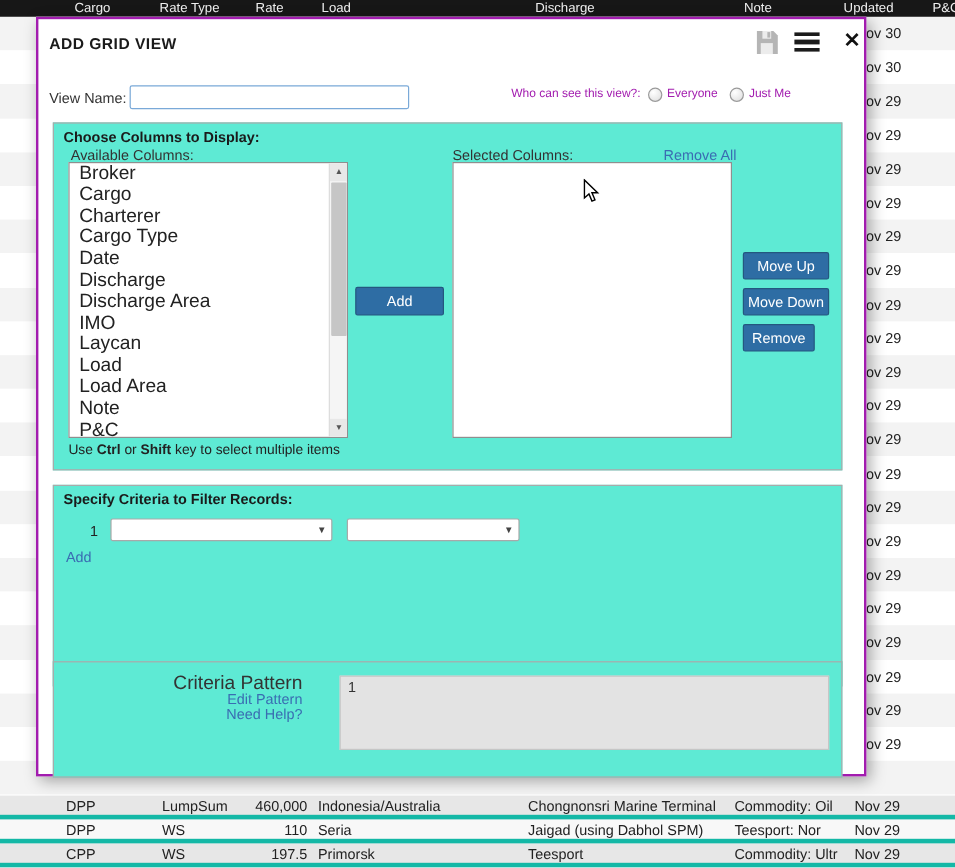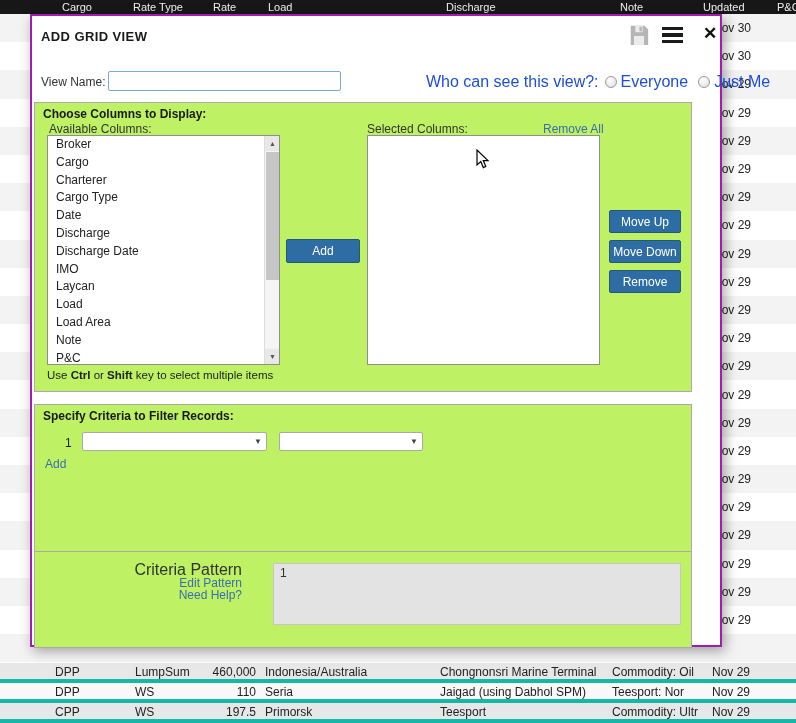--- a/index.html
+++ b/index.html
@@ -42,45 +42,45 @@
   .modal{position:absolute;left:30px;top:14px;width:692px;height:633px;background:#fff;border:2px solid #a21caf;box-shadow:3px 4px 12px rgba(0,0,0,.35);z-index:5}
   .m-title{position:absolute;left:9px;top:13px;font-size:13px;font-weight:bold;letter-spacing:.4px;color:#1a1a1a}
   .icon-save{position:absolute;left:596px;top:8px;width:22px;height:22px;cursor:pointer}
   .icon-menu{position:absolute;left:630px;top:11px;width:21px;height:16px;display:flex;flex-direction:column;justify-content:space-between;cursor:pointer}
   .icon-menu i{display:block;height:3.2px;background:#1b1b1b}
   .icon-close{position:absolute;left:671px;top:7px;font-size:17px;font-weight:bold;color:#101010;cursor:pointer}
 
   .vn-label{position:absolute;left:9px;top:59px;font-size:12px;color:#333}
   .vn-input{position:absolute;left:76px;top:55px;width:233px;height:20px;border:1px solid var(--input-blue,#7aa9d8);border-radius:2px;font:12px "Liberation Sans",sans-serif;padding:0 4px;outline:none}
 
-  .vis{position:absolute;left:394px;top:57px;display:flex;align-items:center;font-size:16px;color:#1d4ed8;white-space:nowrap}
+  .vis{position:absolute;left:394px;top:57px;display:flex;align-items:flex-start;font-size:10px;color:#a21caf;white-space:nowrap}
   .vis-q{margin-right:6px}
   .radio{width:12px;height:12px;border-radius:50%;border:1px solid #9a9a9a;background:radial-gradient(circle at 35% 30%,#ffffff,#dcdcdc);display:inline-block;margin-right:4px;cursor:pointer;flex:none}
   .vis-l{margin-right:10px}
 
-  .box{position:absolute;left:2px;width:658px;border:1px solid #aaa;background:#bef264}
+  .box{position:absolute;left:12px;width:658px;border:1px solid #aaa;background:#5eead4}
   .box1{top:86px;height:290px}
   .box2{top:388px;height:168px}
   .box3{top:535px;height:97px}
   .box-title{position:absolute;left:8px;top:4px;font-weight:bold;font-size:12px;color:#1a1a1a;white-space:nowrap}
 
   .avail-label{position:absolute;left:14px;top:19px;font-size:12px;color:#333}
   .listbox{position:absolute;border:1px solid #8f8f8f;background:#fff;overflow:hidden}
   .avail{left:12px;top:32px;width:233px;height:230px;padding-right:16px}
-  .opt{height:17.8px;line-height:17.8px;padding-left:8px;font-size:12px;color:#222;cursor:default;white-space:nowrap}
+  .opt{height:17.8px;line-height:17.8px;padding-left:8px;font-size:16px;color:#222;cursor:default;white-space:nowrap}
   .sb{position:absolute;top:0;right:0;width:15px;height:100%;background:#f5f5f5;border-left:1px solid #ddd;cursor:pointer}
   .sb-up,.sb-down{position:absolute;left:0;width:15px;height:15px;background:#e8e8e8;color:#555;font-size:7px;text-align:center;line-height:15px;cursor:pointer}
   .sb-up{top:0}.sb-down{bottom:0}
   .sb-thumb{position:absolute;left:1px;top:16px;width:13px;height:128px;background:#c6c6c6;border-radius:1px;cursor:pointer}
 
   .btn{position:absolute;background:var(--button-blue,#2e6da4);color:#fff;border:1px solid #24577f;font:12px "Liberation Sans",sans-serif;border-radius:2px;cursor:pointer;text-align:center}
   .add-btn{left:251px;top:136px;width:74px;height:24px}
   .mv-up{left:574px;top:107px;width:72px;height:23px}
   .mv-down{left:574px;top:137px;width:72px;height:23px}
-  .mv-rem{left:574px;top:167px;width:72px;height:23px}
+  .mv-rem{left:574px;top:167px;width:60px;height:23px}
 
   .sel-label{position:absolute;left:332px;top:19px;font-size:12px;color:#333}
   .link{color:var(--link-blue,#3a6db2);text-decoration:none;cursor:pointer;font-size:12px}
   .remove-all{position:absolute;left:508px;top:19px}
   .sel{left:332px;top:32px;width:233px;height:230px}
   .cursor{position:absolute;left:441px;top:46px;width:14px;height:20px;z-index:6}
   .hint{position:absolute;left:12px;top:266px;font-size:11.5px;color:#222;white-space:nowrap}
 
   .crit-num{position:absolute;left:30px;top:31px;font-size:12px}
   .select{position:absolute;top:27px;height:19px;border:1px solid #a9a9a9;background:#fff;border-radius:2px;cursor:pointer}
@@ -276,21 +276,21 @@
         <span class="sb-up">▲</span>
         <span class="sb-thumb"></span>
         <span class="sb-down">▼</span>
       </div>
     <div class="opt">Broker</div>
         <div class="opt">Cargo</div>
         <div class="opt">Charterer</div>
         <div class="opt">Cargo Type</div>
         <div class="opt">Date</div>
         <div class="opt">Discharge</div>
-        <div class="opt">Discharge Date</div>
+        <div class="opt">Discharge Area</div>
         <div class="opt">IMO</div>
         <div class="opt">Laycan</div>
         <div class="opt">Load</div>
         <div class="opt">Load Area</div>
         <div class="opt">Note</div>
         <div class="opt">P&amp;C</div>
       </div>
 
     <button class="btn add-btn">Add</button>
 

